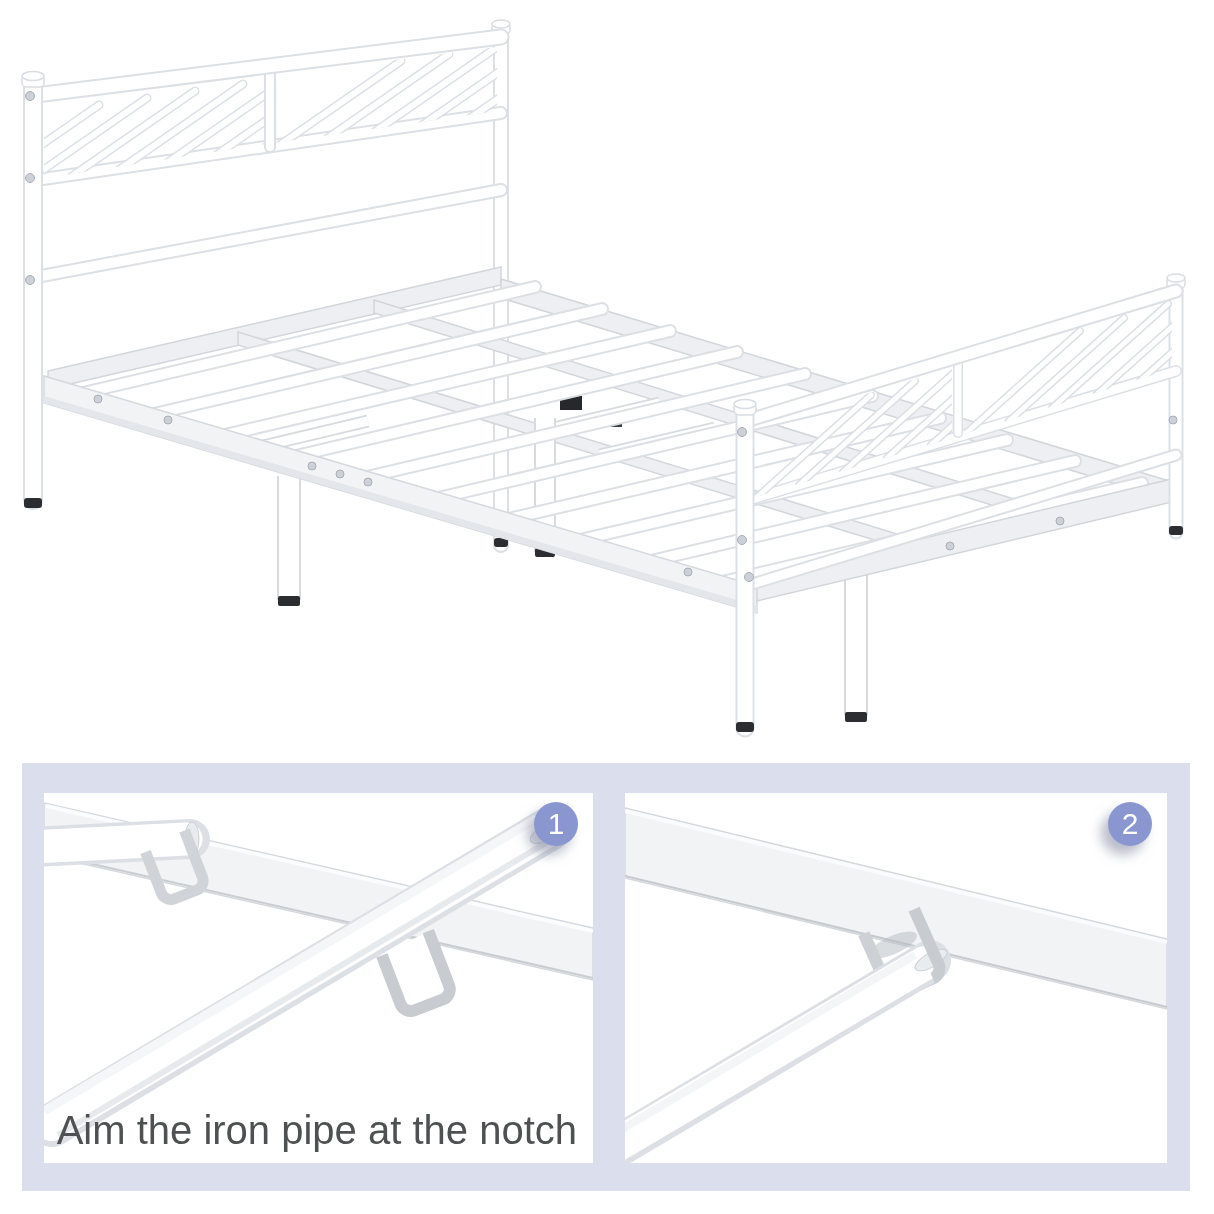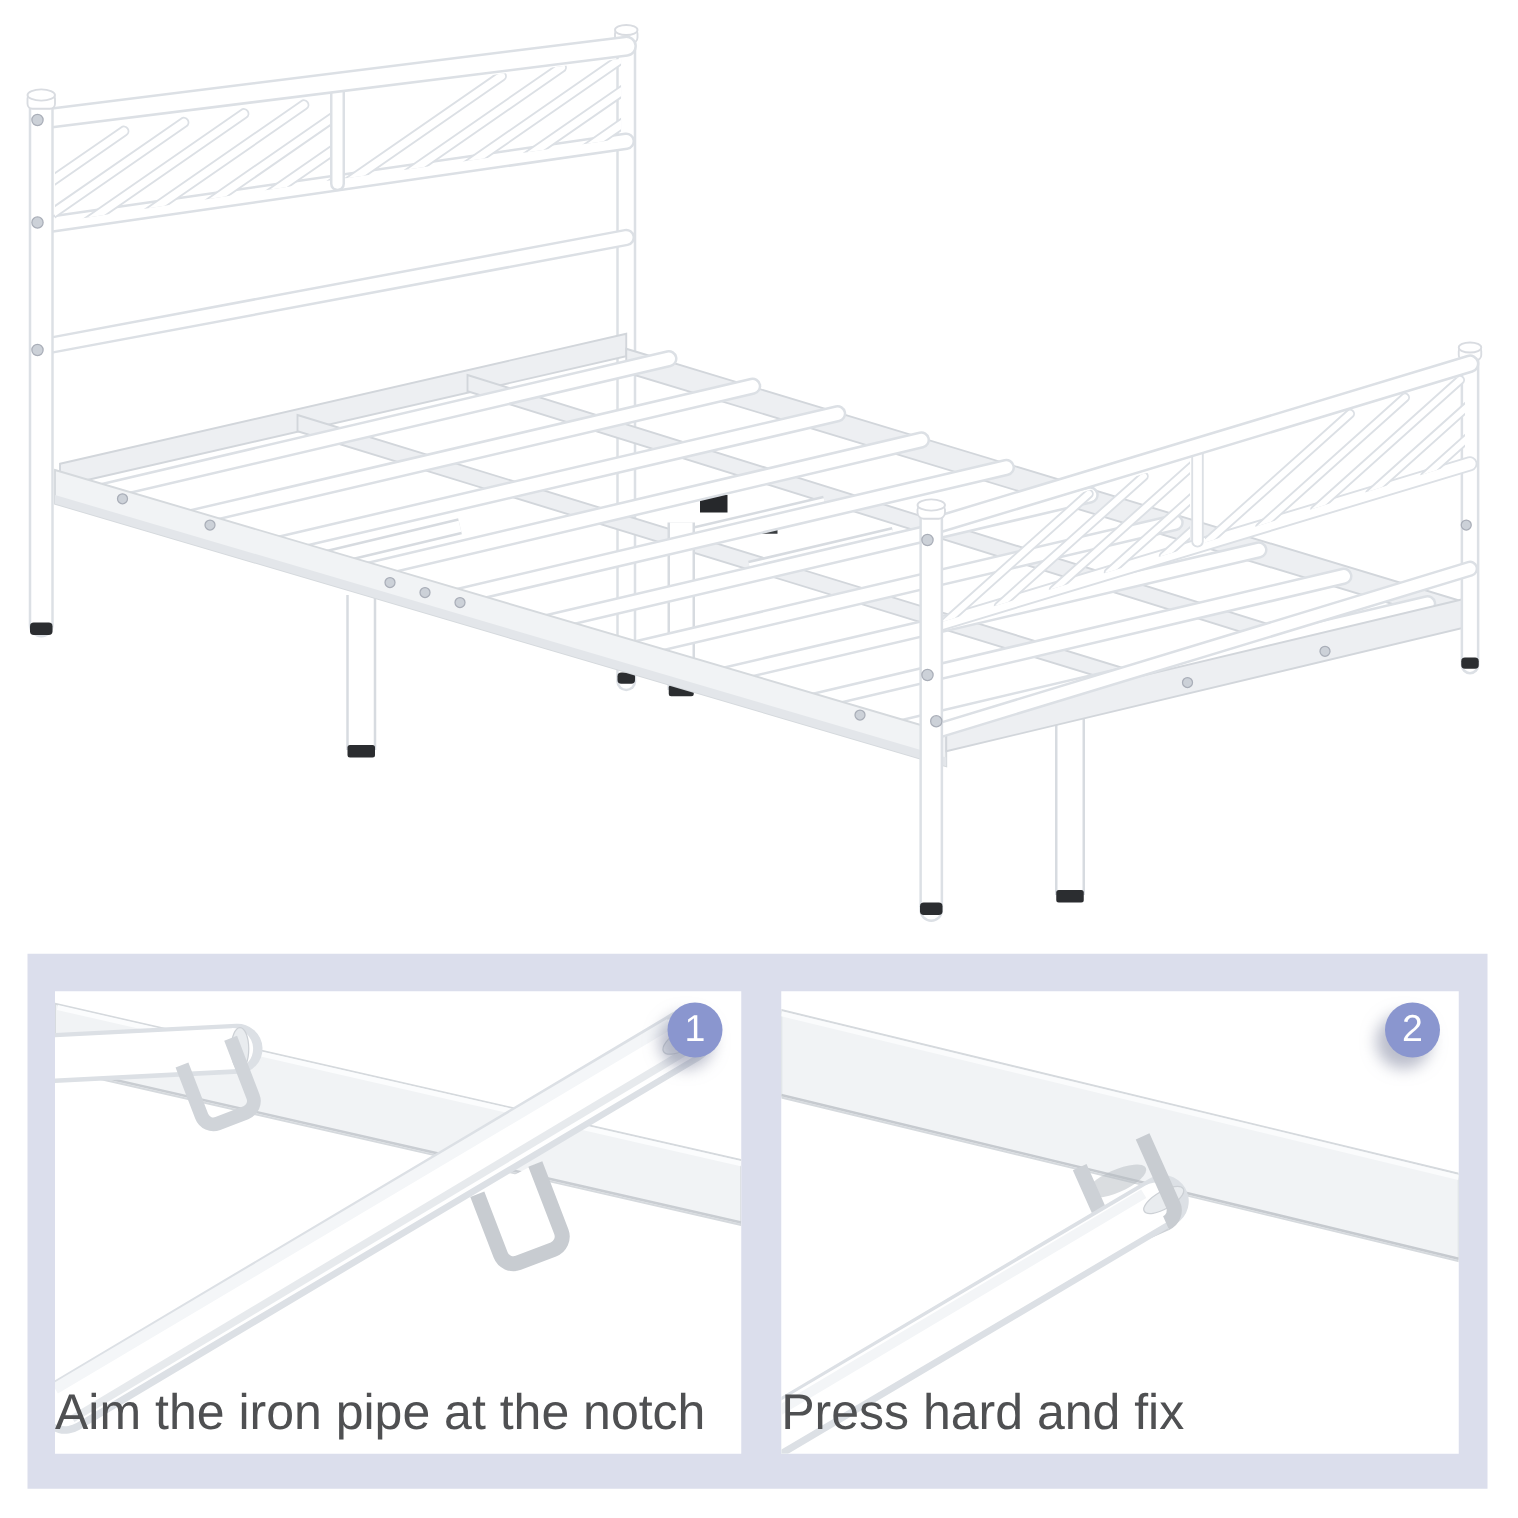--- a/index.html
+++ b/index.html
@@ -10,21 +10,21 @@
   .steps-panel{position:absolute;left:22px;top:763px;width:1168px;height:428px;
                background:#dbdeec;box-sizing:border-box;
                display:flex;gap:32px;padding:30px 23px 28px 22px;}
   .step-card{position:relative;background:#ffffff;height:370px;overflow:hidden;}
   .step-card.one{width:549px;}
   .step-card.two{width:542px;}
   .step-card svg{position:absolute;left:0;top:0;}
   .badge{position:absolute;top:9px;right:15px;width:44px;height:44px;border-radius:50%;
          background:#8a96cf;color:#ffffff;font-size:30px;line-height:44px;text-align:center;
          box-shadow:-7px 9px 12px rgba(130,135,160,0.55);}
-  .caption{position:absolute;left:0;right:16px;bottom:10px;text-align:left;
+  .caption{position:absolute;left:0;right:16px;bottom:10px;text-align:right;
            color:#4f5052;font-size:40px;letter-spacing:0px;white-space:nowrap;}
   
   .o{stroke:#dce0e5;fill:none;stroke-linecap:round;}
   .s{stroke:#ffffff;fill:none;stroke-linecap:round;}
   .ob{stroke:#d7dbe0;fill:none;stroke-linecap:butt;}
   .sb{stroke:#ffffff;fill:none;stroke-linecap:butt;}
   .beam{fill:#f1f3f5;stroke:#d5d9dd;stroke-width:1.5;}
   .beam2{fill:#edeff2;stroke:#d2d6db;stroke-width:1.5;}
   .shade{fill:#e3e6ea;}
   .screw{fill:#ccd1d8;stroke:#a9aeb8;stroke-width:1;}
@@ -231,17 +231,16 @@
         <line class="o" stroke-width="42" x1="-12" y1="356" x2="305" y2="168"></line>
         <line class="s" stroke-width="34" x1="-12" y1="354" x2="300" y2="170"></line>
         <line x1="-16" y1="344" x2="290" y2="162" stroke="#f3f5f7" stroke-width="8"></line>
         <ellipse cx="306" cy="167" rx="7" ry="18" transform="rotate(60 306 167)" fill="#e9ecef" stroke="#ccd0d5"></ellipse>
 
         <g transform="translate(242,148) rotate(-24)">
           <path d="M45 61 a11 11 0 0 0 11 -11 v-60" fill="none" stroke="#c8ccd1" stroke-width="12"></path>
         </g>
       </svg>
       <div class="badge">2</div>
-      <div class="caption">Press hard and fix</div>
     </div>
 
   </div>
 </div>
 
 </body></html>

